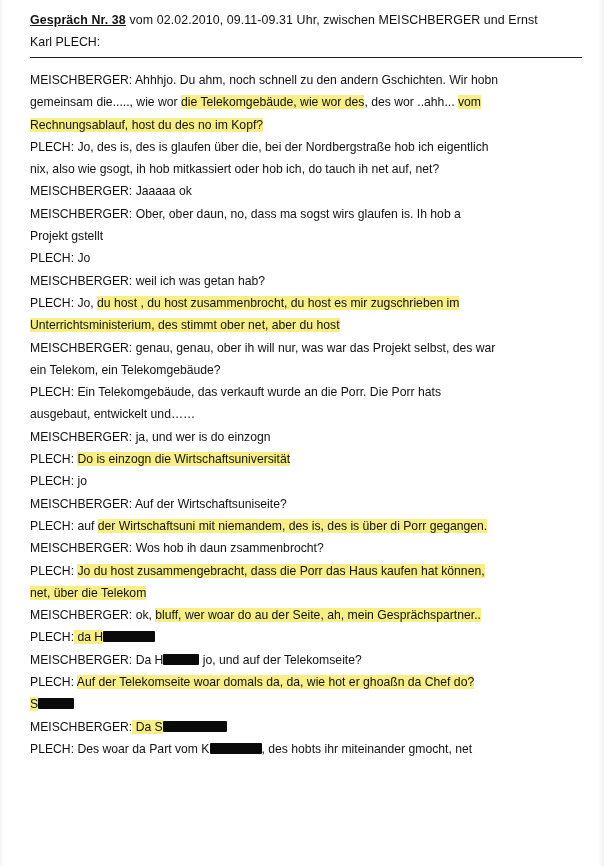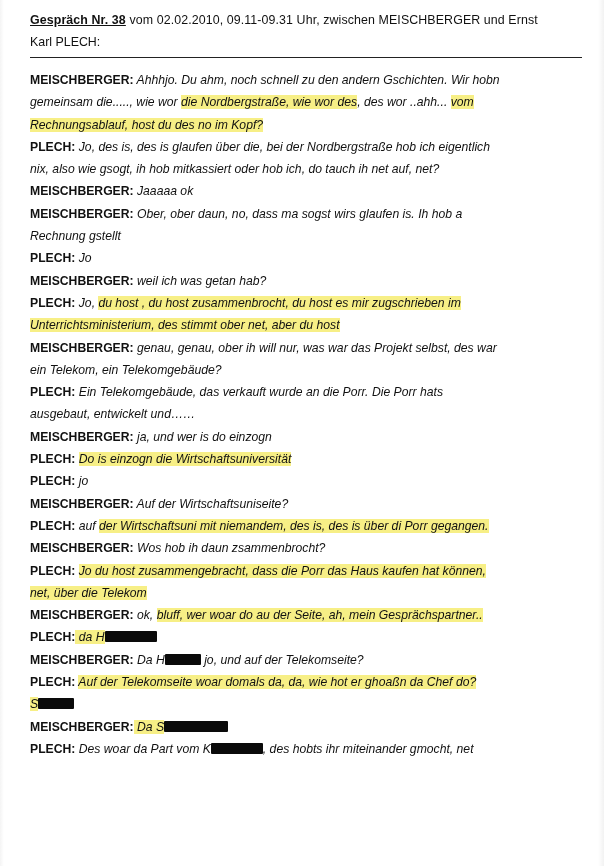--- a/index.html
+++ b/index.html
@@ -49,24 +49,23 @@
   .para {
     font-family: "Liberation Sans", sans-serif;
     font-size: 12.2px;
     line-height: 22.3px;
     margin: 0 0 0 0;
     padding: 0;
     text-align: left;
   }
   .spk {
     font-style: normal;
-    font-weight: bold;
+    font-weight: normal;
   }
   .utt {
-    font-style: italic;
   }
   .hl {
     background: #f7ef86;
     box-decoration-break: clone;
     -webkit-box-decoration-break: clone;
   }
   .redact {
     display: inline-block;
     background: #0a0a0a;
     height: 11px;
@@ -101,27 +100,27 @@
 
   <div class="header-block">
     <div class="header-line">
       <span class="bold-underline">Gespräch Nr. 38</span><span> vom 02.02.2010, 09.11-09.31 Uhr, zwischen MEISCHBERGER und Ernst</span>
     </div>
     <div class="header-line2">Karl PLECH:</div>
   </div>
 
   <div class="body-area">
       <div class="para"><span class="spk">MEISCHBERGER:</span><span class="utt"> Ahhhjo. Du ahm, noch schnell zu den andern Gschichten. Wir hobn</span></div>
-      <div class="para"><span class="utt">gemeinsam die....., wie wor </span><span class="utt hl">die Nordbergstraße, wie wor des</span><span class="utt">, des wor ..ahh... </span><span class="utt hl">vom</span></div>
+      <div class="para"><span class="utt">gemeinsam die....., wie wor </span><span class="utt hl">die Telekomgebäude, wie wor des</span><span class="utt">, des wor ..ahh... </span><span class="utt hl">vom</span></div>
       <div class="para"><span class="utt hl">Rechnungsablauf, host du des no im Kopf?</span></div>
       <div class="para"><span class="spk">PLECH:</span><span class="utt"> Jo, des is, des is glaufen über die, bei der Nordbergstraße hob ich eigentlich</span></div>
       <div class="para"><span class="utt">nix, also wie gsogt, ih hob mitkassiert oder hob ich, do tauch ih net auf, net?</span></div>
       <div class="para"><span class="spk">MEISCHBERGER:</span><span class="utt"> Jaaaaa ok</span></div>
       <div class="para"><span class="spk">MEISCHBERGER:</span><span class="utt"> Ober, ober daun, no, dass ma sogst wirs glaufen is. Ih hob a</span></div>
-      <div class="para"><span class="utt">Rechnung gstellt</span></div>
+      <div class="para"><span class="utt">Projekt gstellt</span></div>
       <div class="para"><span class="spk">PLECH:</span><span class="utt"> Jo</span></div>
       <div class="para"><span class="spk">MEISCHBERGER:</span><span class="utt"> weil ich was getan hab?</span></div>
       <div class="para"><span class="spk">PLECH:</span><span class="utt"> Jo, </span><span class="utt hl">du host , du host zusammenbrocht, du host es mir zugschrieben im</span></div>
       <div class="para"><span class="utt hl">Unterrichtsministerium, des stimmt ober net, aber du host</span></div>
       <div class="para"><span class="spk">MEISCHBERGER:</span><span class="utt"> genau, genau, ober ih will nur, was war das Projekt selbst, des war</span></div>
       <div class="para"><span class="utt">ein Telekom, ein Telekomgebäude?</span></div>
       <div class="para"><span class="spk">PLECH:</span><span class="utt"> Ein Telekomgebäude, das verkauft wurde an die Porr. Die Porr hats</span></div>
       <div class="para"><span class="utt">ausgebaut, entwickelt und……</span></div>
       <div class="para"><span class="spk">MEISCHBERGER:</span><span class="utt"> ja, und wer is do einzogn</span></div>
       <div class="para"><span class="spk">PLECH:</span><span class="utt"> </span><span class="utt hl">Do is einzogn die Wirtschaftsuniversität</span></div>

